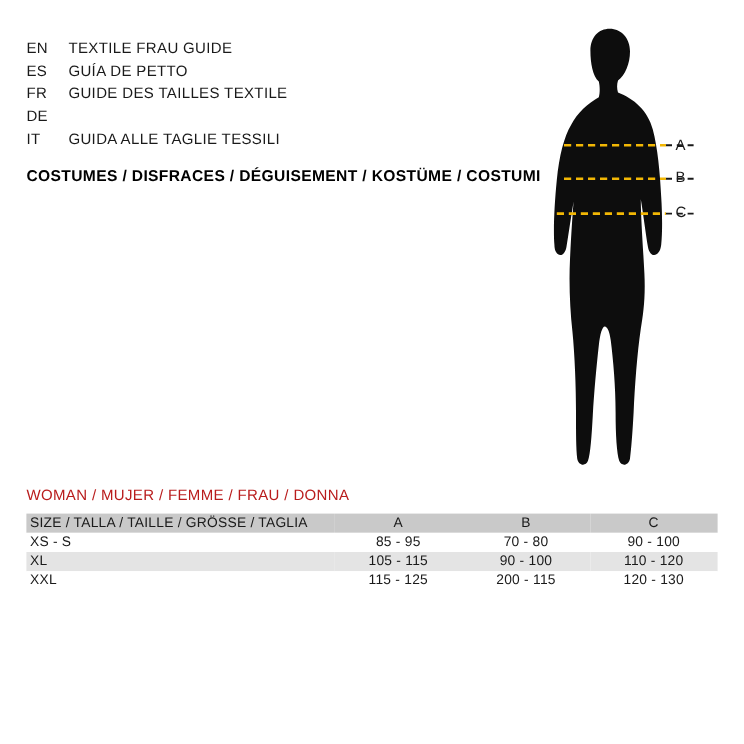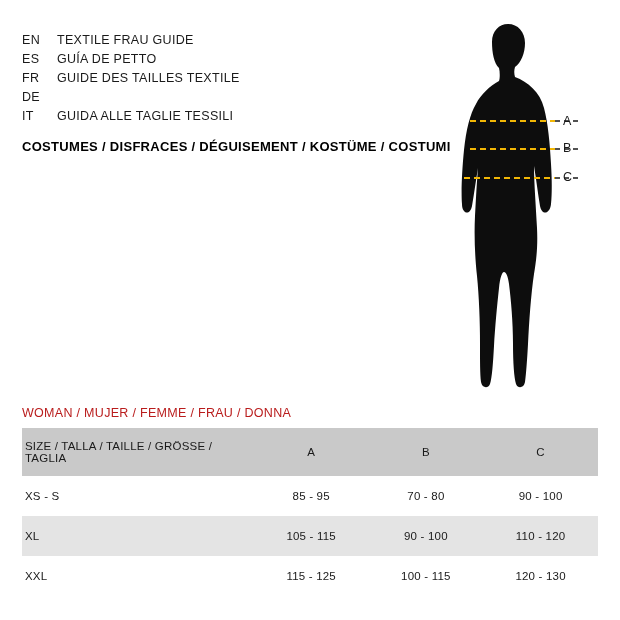--- a/index.html
+++ b/index.html
@@ -90,21 +90,21 @@
     position: absolute;
     left: 22px;
     top: 428px;
     width: 576px;
     border-collapse: collapse;
     font-size: 11.5px;
     letter-spacing: 0.2px;
   }
   table.size-table th,
   table.size-table td {
-    padding: 12px;
+    padding: 0;
     height: 16px;
     font-weight: normal;
     color: #1a1a1a;
   }
   table.size-table thead th {
     background: #c9c9c9;
   }
   table.size-table tbody tr:nth-child(odd) td {
     background: #ffffff;
   }
@@ -238,20 +238,20 @@
       </tr>
       <tr>
         <td class="col-size">XL</td>
         <td class="col-m">105 - 115</td>
         <td class="col-m">90 - 100</td>
         <td class="col-m">110 - 120</td>
       </tr>
       <tr>
         <td class="col-size">XXL</td>
         <td class="col-m">115 - 125</td>
-        <td class="col-m">100 - 115</td>
+        <td class="col-m">200 - 115</td>
         <td class="col-m">120 - 130</td>
       </tr>
     </tbody>
   </table>
 
 
 </div>
 
 </body></html>

